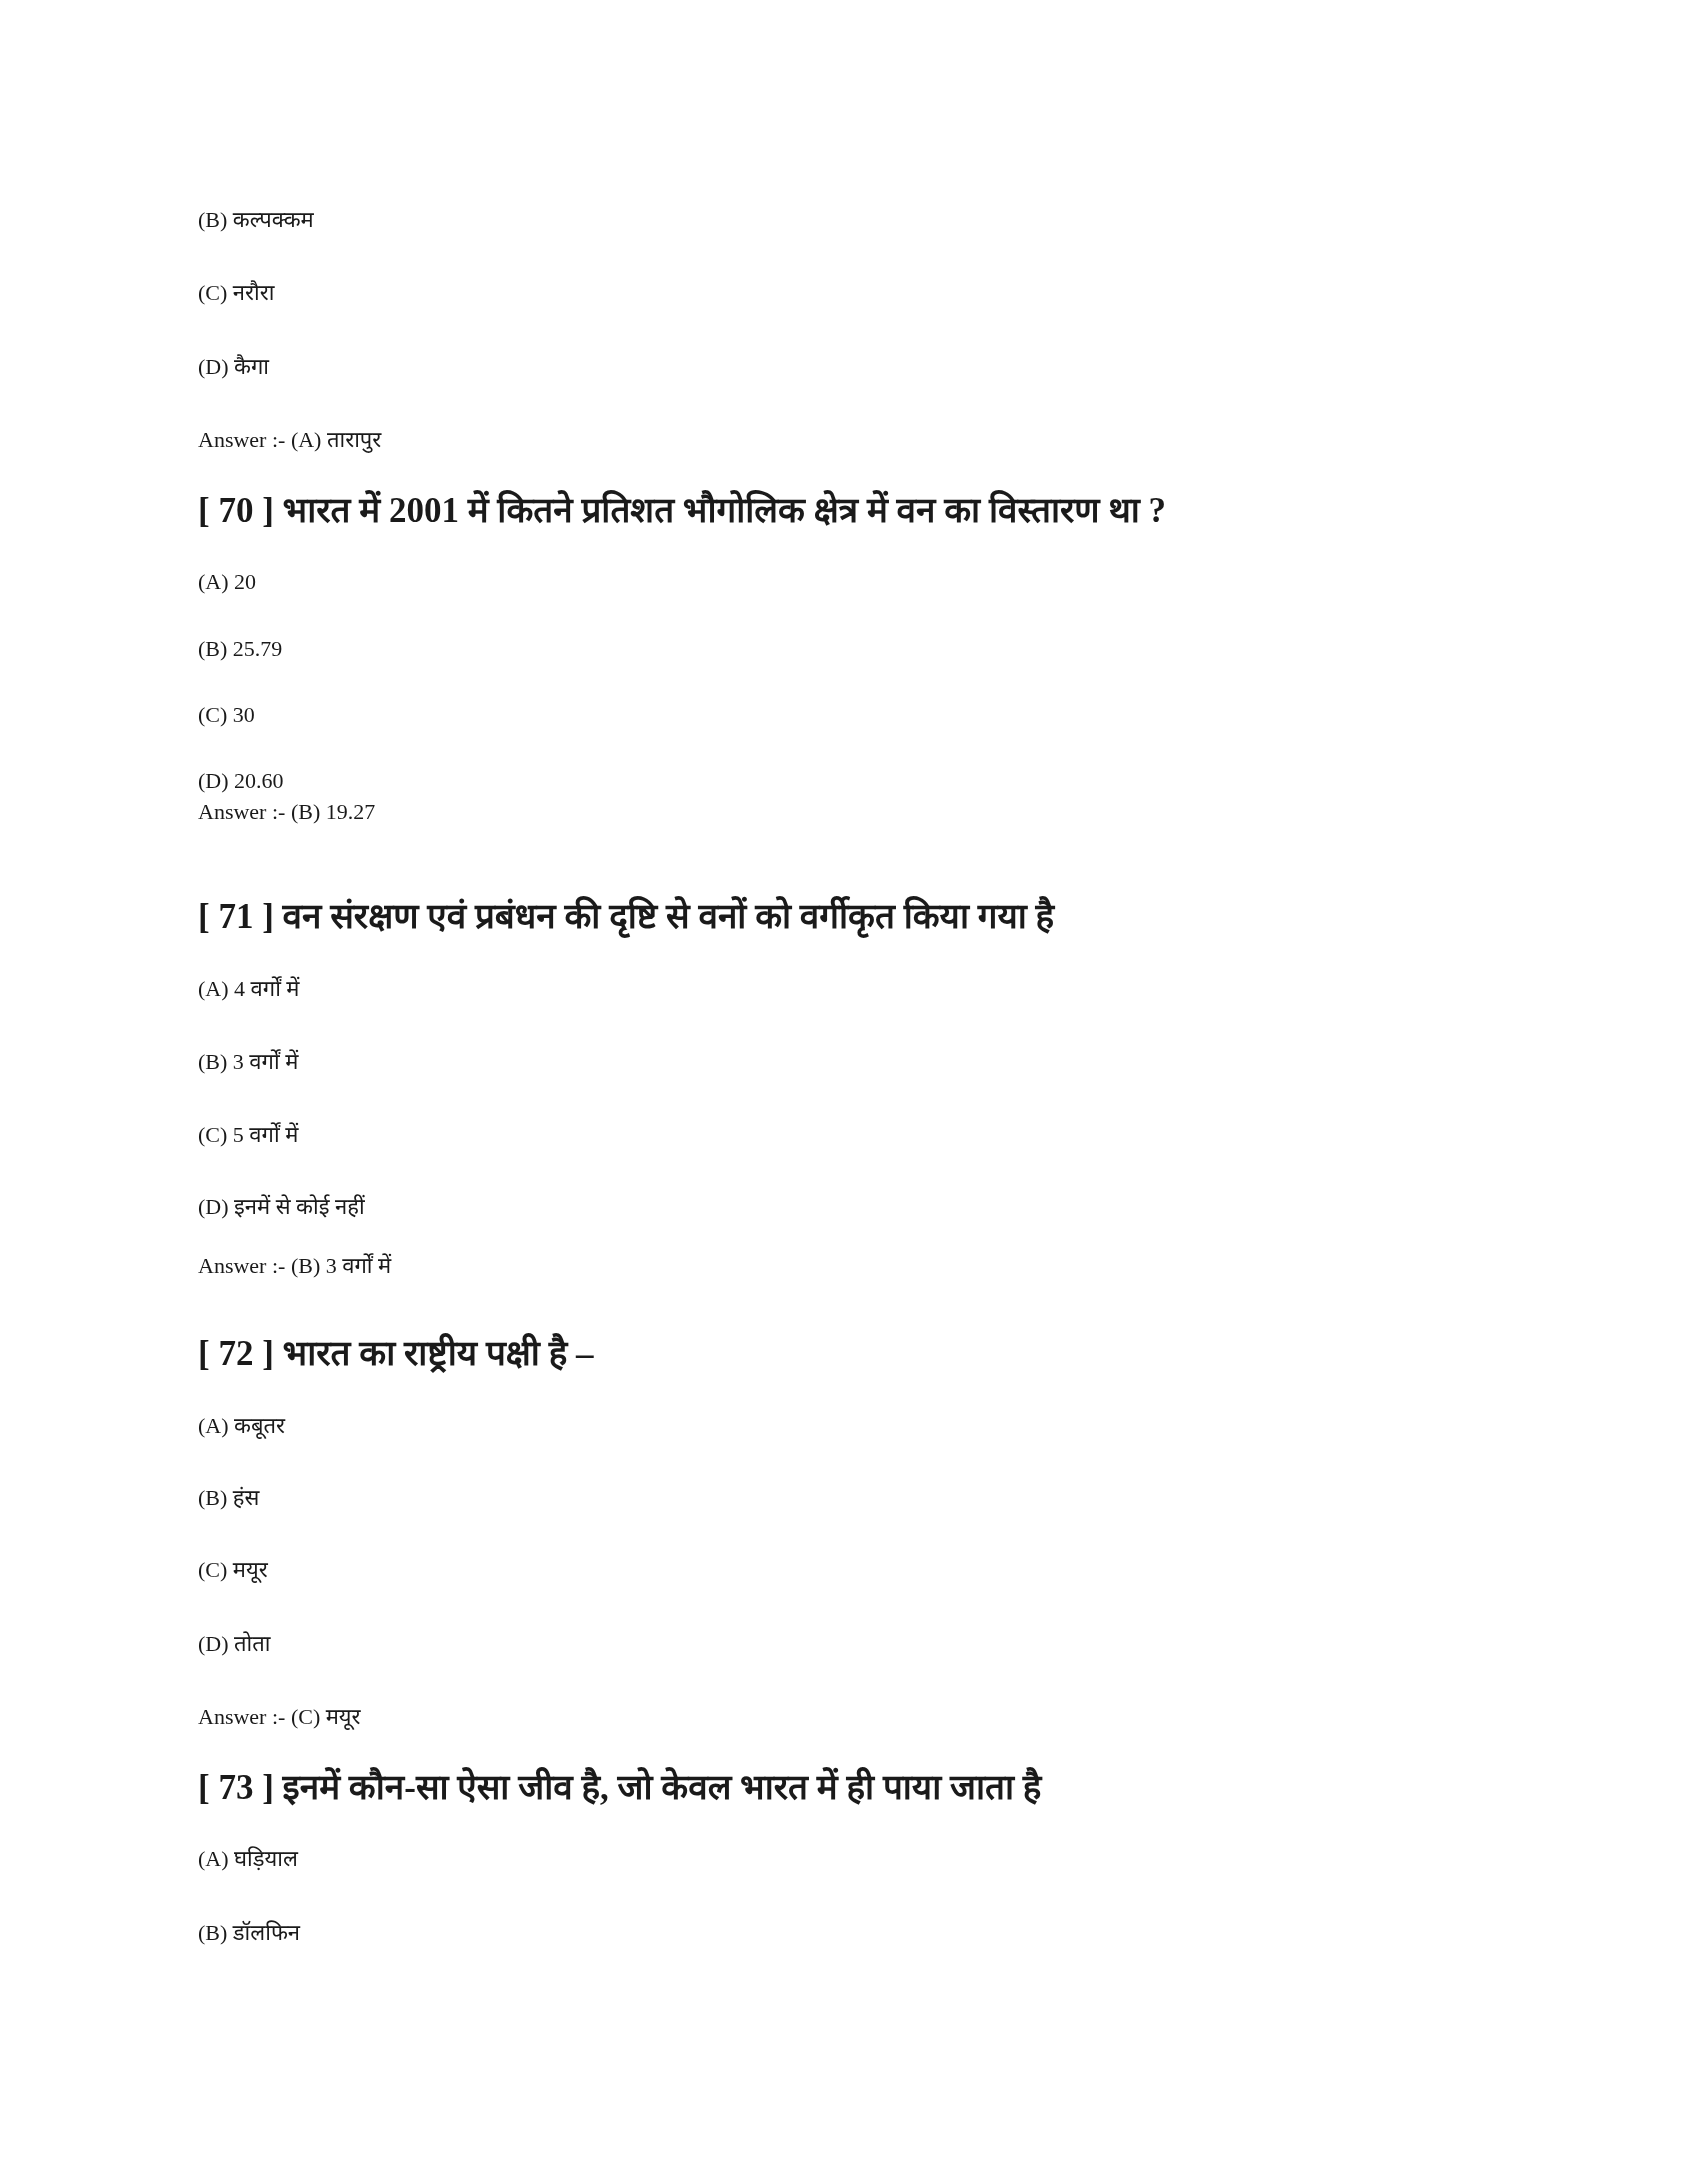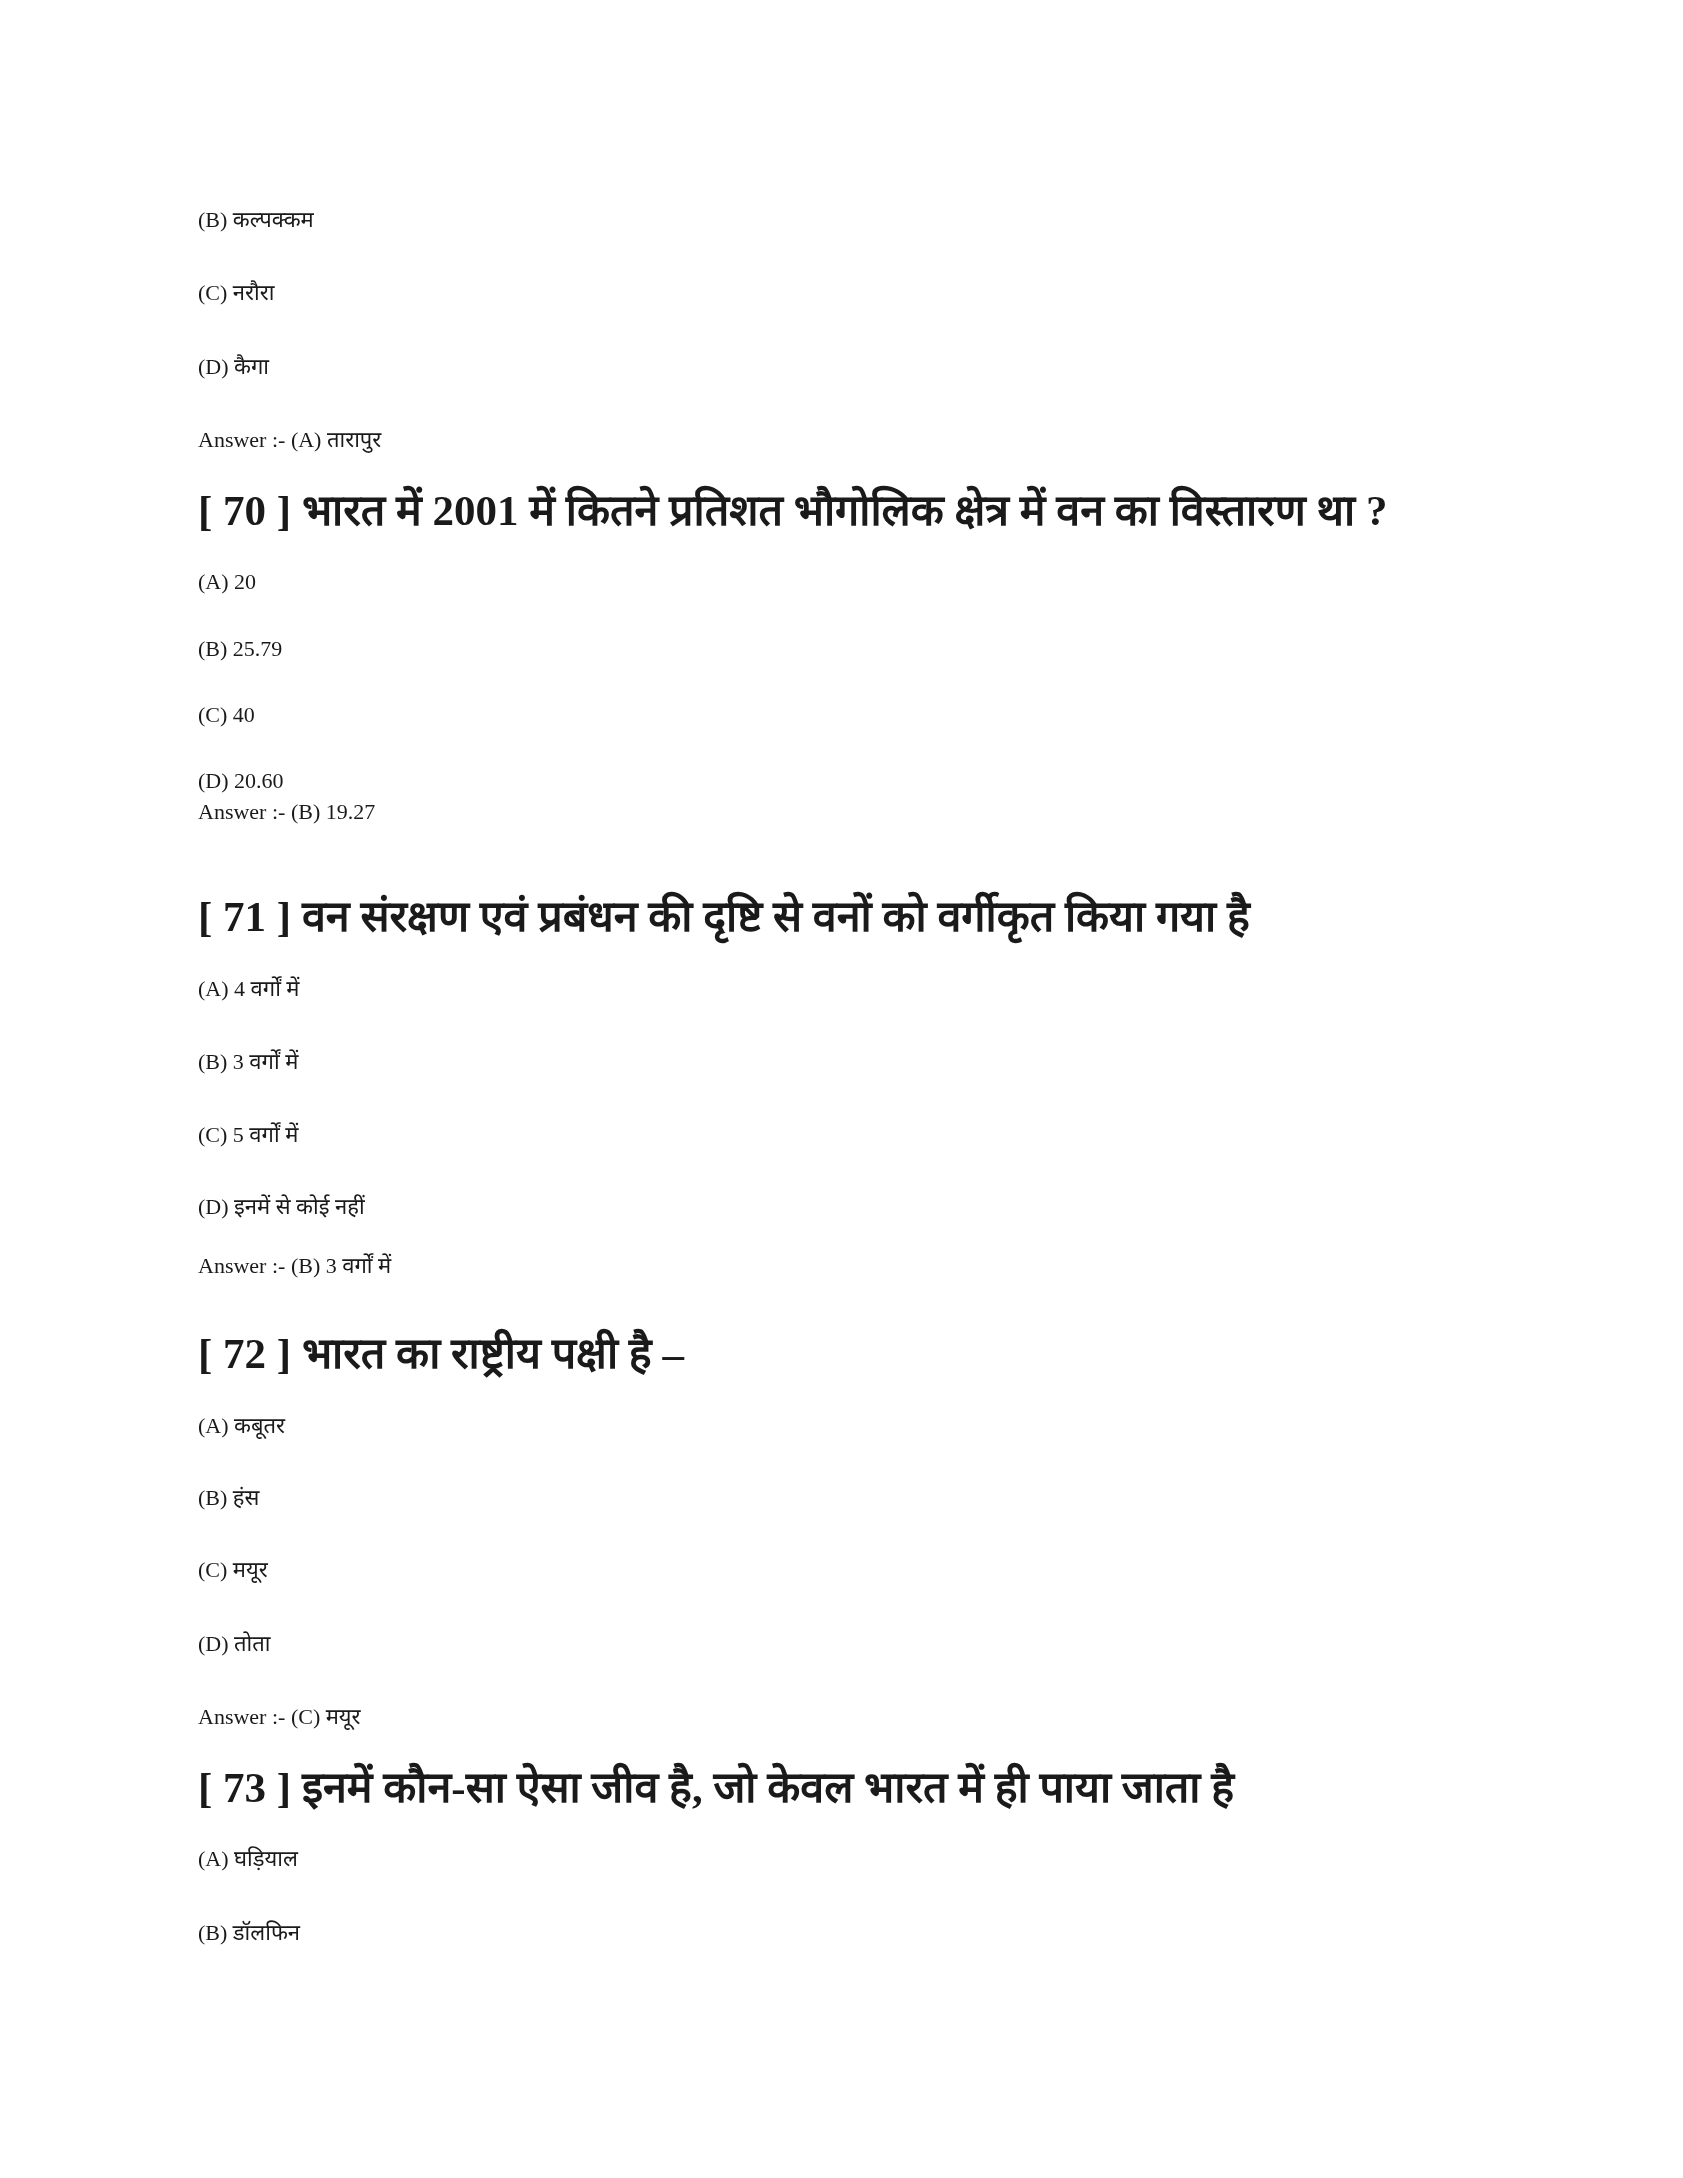--- a/index.html
+++ b/index.html
@@ -1,19 +1,19 @@
 <!DOCTYPE html>
 <html><head>
 <meta charset="utf-8">
 <style>
   html, body { margin: 0; padding: 0; background: #ffffff; }
   body { width: 1683px; height: 2178px; position: relative; overflow: hidden;
          font-family: "Liberation Serif", "DejaVu Serif", serif; color: #1a1a1a; }
   .line { position: absolute; left: 198px; white-space: nowrap; font-size: 22px; line-height: 44px; }
-  .q { font-weight: bold; font-size: 43px; }
+  .q { font-weight: bold; font-size: 35px; }
   .ans-label { font-weight: normal; }
 </style>
 </head>
 <body>
 
 <div class="line" style="top:198px">
   <span>(B)</span>
   <span>कल्पक्कम</span>
 </div>
 <div class="line" style="top:271px">
@@ -36,21 +36,21 @@
 <div class="line" style="top:560px">
   <span>(A)</span>
   <span>20</span>
 </div>
 <div class="line" style="top:627px">
   <span>(B)</span>
   <span>25.79</span>
 </div>
 <div class="line" style="top:693px">
   <span>(C)</span>
-  <span>40</span>
+  <span>30</span>
 </div>
 <div class="line" style="top:759px">
   <span>(D)</span>
   <span>20.60</span>
 </div>
 <div class="line" style="top:790px">
   <span class="ans-label">Answer :-</span>
   <span>(B) 19.27</span>
 </div>
 

